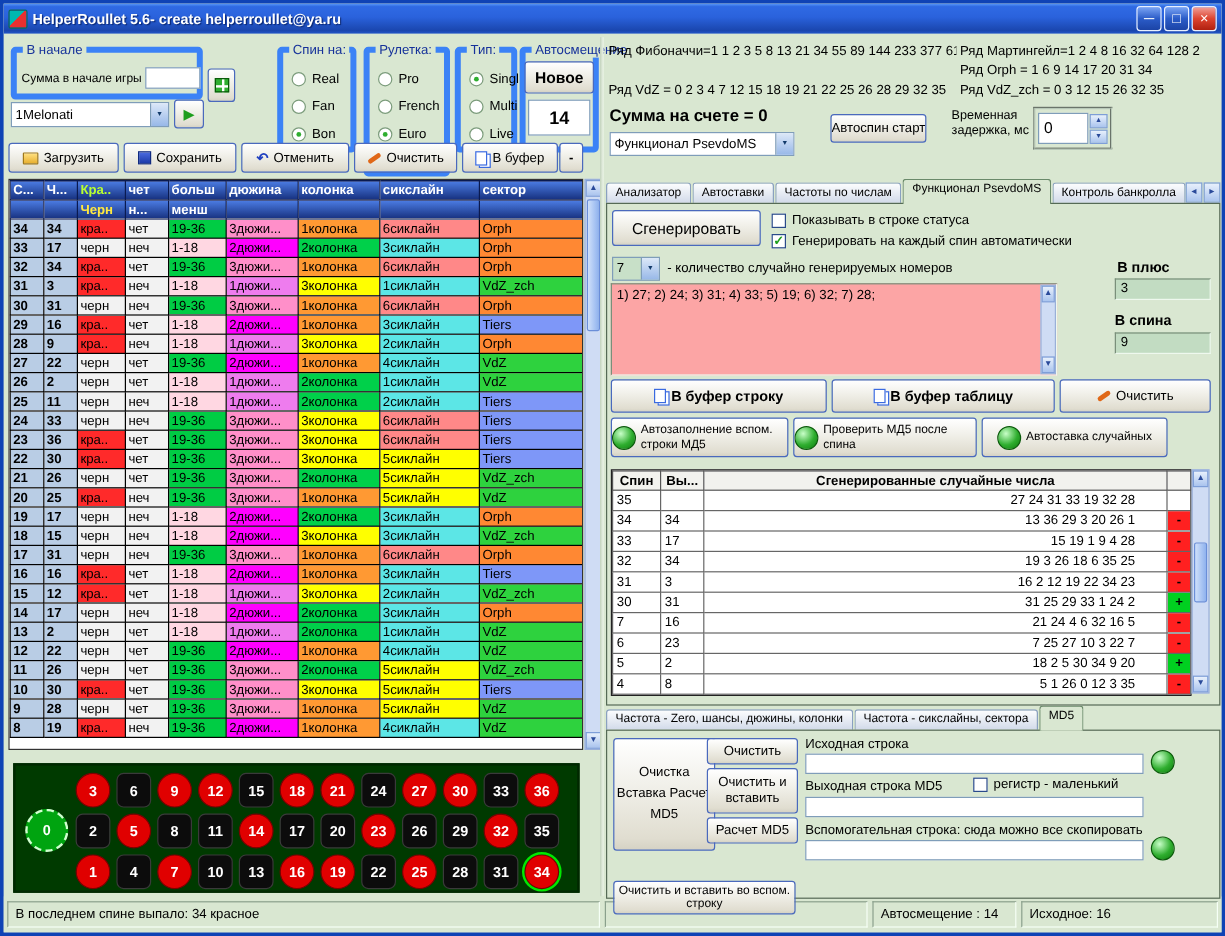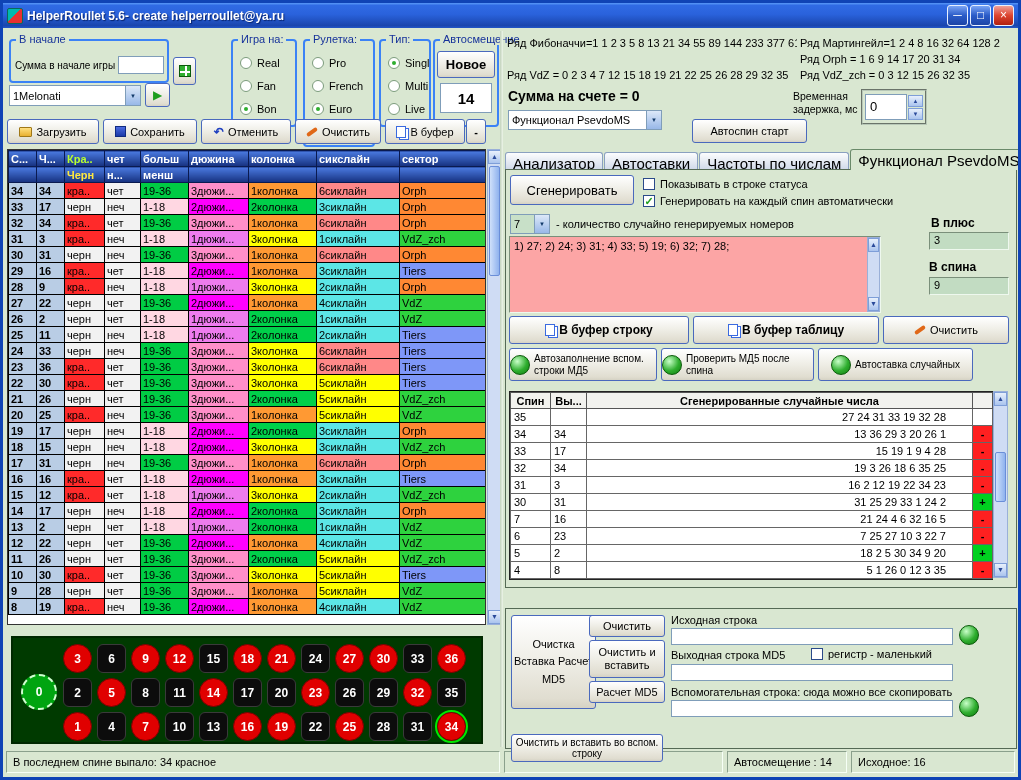--- a/index.html
+++ b/index.html
@@ -6,21 +6,21 @@
 html,body{width:1021px;height:780px;}
 body{position:relative;background:#fff;overflow:hidden;}
 .abs{position:absolute;}
 .win{position:absolute;inset:0;border:3px solid #0f43b5;background:#d9e7d1;overflow:hidden;}
 .titlebar{position:absolute;left:0;top:0;width:100%;height:25px;background:linear-gradient(180deg,#5898f8 0%,#2f6ae4 10%,#2a62dc 45%,#1a46ae 90%,#2256c8 100%);display:flex;align-items:center;gap:4px;padding:0 4px;}
 .app-icon{width:16px;height:16px;border-radius:2px;background:linear-gradient(135deg,#00b8b0 0 45%,#e83030 45% 100%);border:1px solid #0a6a5a;}
 .title-text{color:#fff;font-weight:bold;font-size:12px;text-shadow:1px 1px 1px #08246e;white-space:nowrap;}
 #tbbtns{margin-left:auto;display:flex;gap:2px;}
 .tb-btn{width:21px;height:21px;border:1px solid #e8f0ff;border-radius:3px;color:#fff;font-size:12px;line-height:19px;text-align:center;background:linear-gradient(180deg,#7aa4f4,#2b5cc8 50%,#1c44a6);}
 .tb-btn.close{background:linear-gradient(180deg,#f0a098,#dd4430 50%,#b02010);}
-.grp{position:absolute;border:2px solid #3b82f6;border-radius:4px;}
+.grp{position:absolute;border:5px solid #3b82f6;border-radius:4px;}
 .grp-title{position:absolute;top:-8px;left:5px;background:#d9e7d1;padding:0 3px;color:#16329a;font-size:11px;white-space:nowrap;}
 .grp-body{position:absolute;inset:10px 2px 2px 2px;}
 .radio-row{display:flex;align-items:center;gap:5px;height:23px;padding-left:5px;}
 .radio{width:12px;height:12px;border-radius:50%;border:1px solid #7c9c7c;background:#fff;position:relative;flex:0 0 auto;}
 .radio.sel::after{content:"";position:absolute;inset:3px;border-radius:50%;background:#2fae2f;}
 .rlabel{font-size:11px;}
 .btn{display:inline-flex;align-items:center;justify-content:center;gap:4px;border:1px solid #4a69bd;border-radius:3px;background:linear-gradient(180deg,#ffffff,#f0efe8 45%,#e0ddd0 90%,#d5d2c4);font-size:11px;color:#000;white-space:nowrap;overflow:hidden;}
 .btn.bold{font-weight:bold;font-size:12px;}
 .combo{position:absolute;background:#fff;border:1px solid #7f9db9;display:flex;align-items:center;font-size:11px;}
 .combo .cval{padding-left:3px;flex:1;overflow:hidden;white-space:nowrap;}
@@ -41,21 +41,21 @@
 #board{position:absolute;left:8px;top:633px;width:472px;height:108px;background:#003a00;border:2px solid #002800;}
 .bnum{position:absolute;width:29px;height:29px;display:flex;align-items:center;justify-content:center;color:#fff;font-weight:bold;font-size:12px;}
 .bnum.red{background:#e00000;border-radius:50%;border:1px solid #7a0000;}
 .bnum.black{background:#0c0c0c;border-radius:6px;border:1px solid #3a3a3a;}
 .bnum.zero{background:#00a410;border-radius:50%;border:2px dashed #d0ffd0;width:36px;height:36px;}
 .bnum.hl{outline:2px solid #00e800;}
 #statusbar{position:absolute;left:0;bottom:0;width:100%;height:30px;background:#d9e7d1;display:flex;gap:4px;padding:4px 3px;}
 .st{border:1px solid;border-color:#8aa08c #f6fff6 #f6fff6 #8aa08c;font-size:11px;display:flex;align-items:center;padding:0 6px;white-space:nowrap;overflow:hidden;}
 .series{position:absolute;font-size:11px;white-space:nowrap;overflow:hidden;}
 #tabs,#btabs{position:absolute;display:flex;align-items:flex-end;}
-.tab{height:18px;border:1px solid #8aa0c0;border-bottom:none;border-radius:3px 3px 0 0;background:linear-gradient(180deg,#fcfdfe,#cfd8e8);font-size:15px;padding:2px 7px 0;margin-right:1px;white-space:nowrap;}
+.tab{height:18px;border:1px solid #8aa0c0;border-bottom:none;border-radius:3px 3px 0 0;background:linear-gradient(180deg,#fcfdfe,#cfd8e8);font-size:10px;padding:2px 7px 0;margin-right:1px;white-space:nowrap;}
 .tab.active{height:21px;background:#d9e7d1;position:relative;z-index:3;border-color:#6a8a6a;}
 .panel{position:absolute;border:1px solid #556a55;background:#d9e7d1;z-index:1;}
 #gentext{position:absolute;left:506px;top:233px;width:372px;height:77px;background:#fca5a5;border:1px solid;border-color:#7a8f7a #eef8ee #eef8ee #7a8f7a;font-size:11px;padding:3px 16px 3px 4px;overflow:hidden;}
 #gen-wrap{position:absolute;left:506px;top:388px;width:484px;border:1px solid #222;background:#fff;}
 #gen{border-collapse:collapse;table-layout:fixed;width:482px;}
 #gen th{height:16px;background:#f2f2ee;border:1px solid #555;font-size:11px;font-weight:bold;overflow:hidden;white-space:nowrap;}
 #gen td{height:17px;border:1px solid #666;font-size:11px;padding:0 3px;white-space:nowrap;overflow:hidden;}
 #gen td.nums{text-align:right;padding-right:26px;}
 #gen td.res{text-align:center;font-weight:bold;padding:0;}
 .gball{width:20px;height:20px;border-radius:50%;background:radial-gradient(circle at 35% 30%,#c8ffc8,#2fae2f 55%,#0d7a0d);border:1px solid #0a5a0a;flex:0 0 auto;}
@@ -91,21 +91,21 @@
     <div class="grp-body" style="display:flex;align-items:center;gap:3px;inset:12px 4px 4px 4px;">
       <span style="font-size:10px;white-space:nowrap;">Сумма в начале игры</span>
       <input class="inp" style="width: 46px; height: 18px; flex: 0 0 auto;" value="">
     </div>
   </div>
   <button class="btn abs" style="left:170px;top:54px;width:23px;height:28px;">
       <span class="grid-icon"></span>
     </button>
 
   <div class="grp" id="grp-game" style="left:228px;top:36px;width:66px;height:88px;">
-    <span class="grp-title">Игра на:</span>
+    <span class="grp-title">Спин на:</span>
     <div class="grp-body">
         <div class="radio-row">
           <span class="radio"></span>
           <span class="rlabel">Real</span>
         </div>
         <div class="radio-row">
           <span class="radio"></span>
           <span class="rlabel">Fan</span>
         </div>
         <div class="radio-row">
@@ -581,21 +581,21 @@
   <div class="series" style="left:797px;top:34px;width:217px;">Ряд Мартингейл=1 2 4 8 16 32 64 128 2</div>
   <div class="series" style="left:797px;top:50px;width:217px;">Ряд Orph = 1 6 9 14 17 20 31 34</div>
   <div class="series" style="left:504px;top:66px;width:290px;">Ряд VdZ = 0 2 3 4 7 12 15 18 19 21 22 25 26 28 29 32 35</div>
   <div class="series" style="left:797px;top:66px;width:217px;">Ряд VdZ_zch = 0 3 12 15 26 32 35</div>
 
   <div class="abs" style="left:505px;top:85px;font-size:14px;font-weight:bold;">Сумма на счете = 0</div>
   <div class="combo" style="left:505px;top:107px;width:154px;height:20px;">
     <span class="cval">Функционал PsevdoMS</span>
     <span class="carrow">▼</span>
   </div>
-  <button class="btn abs" style="left:689px;top:92px;width:115px;height:24px;margin-top:24px;">Автоспин старт</button>
+  <button class="btn abs" style="left:689px;top:92px;width:80px;height:24px;">Автоспин старт</button>
   <div class="abs" style="left:790px;top:87px;width:66px;font-size:10.5px;line-height:1.25;">Временная задержка, мс</div>
   <div class="spinner" style="left:858px;top:86px;width:66px;height:36px;">
     <div class="spin-val">0</div>
     <div class="spin-btns">
       <span class="sp-btn sp-up">▲</span>
       <span class="sp-btn sp-down">▼</span>
     </div>
   </div>
 
   <div id="tabs" style="left:502px;top:147px;height:20px;">
@@ -741,20 +741,25 @@
           </tr>
         </tbody>
     </table>
   </div>
   <div class="vscroll" style="left:990px;top:388px;height:187px;z-index:2;">
     <span class="vs-btn vs-up" style="top:0;">▲</span>
     <div class="vs-thumb" style="top:60px;height:50px;"></div>
     <span class="vs-btn vs-down" style="bottom:0;">▼</span>
   </div>
 
+  <div id="btabs" style="left:502px;top:587px;height:19px;">
+      <div class="tab">Частота - Zero, шансы, дюжины, колонки</div>
+      <div class="tab">Частота - сикслайны, сектора</div>
+      <div class="tab active">MD5</div>
+    </div>
   <div class="panel" style="left:502px;top:605px;width:512px;height:141px;"></div>
 
   <button class="btn abs" style="left:508px;top:612px;width:85px;height:94px;white-space:normal;line-height:1.6;z-index:2;">Очистка Вставка Расчет MD5</button>
   <button class="btn abs" style="left:586px;top:612px;width:76px;height:22px;z-index:2;">Очистить</button>
   <button class="btn abs" style="left:586px;top:637px;width:76px;height:38px;white-space:normal;line-height:1.2;z-index:2;">Очистить и вставить</button>
   <button class="btn abs" style="left:586px;top:678px;width:76px;height:22px;z-index:2;">Расчет MD5</button>
 
   <div class="abs" style="left:668px;top:611px;font-size:11px;z-index:2;">Исходная строка</div>
   <input class="inp abs" style="left: 668px; top: 625px; width: 282px; height: 17px; z-index: 2;">
   <span class="gball abs" style="left:956px;top:622px;z-index:2;"></span>

